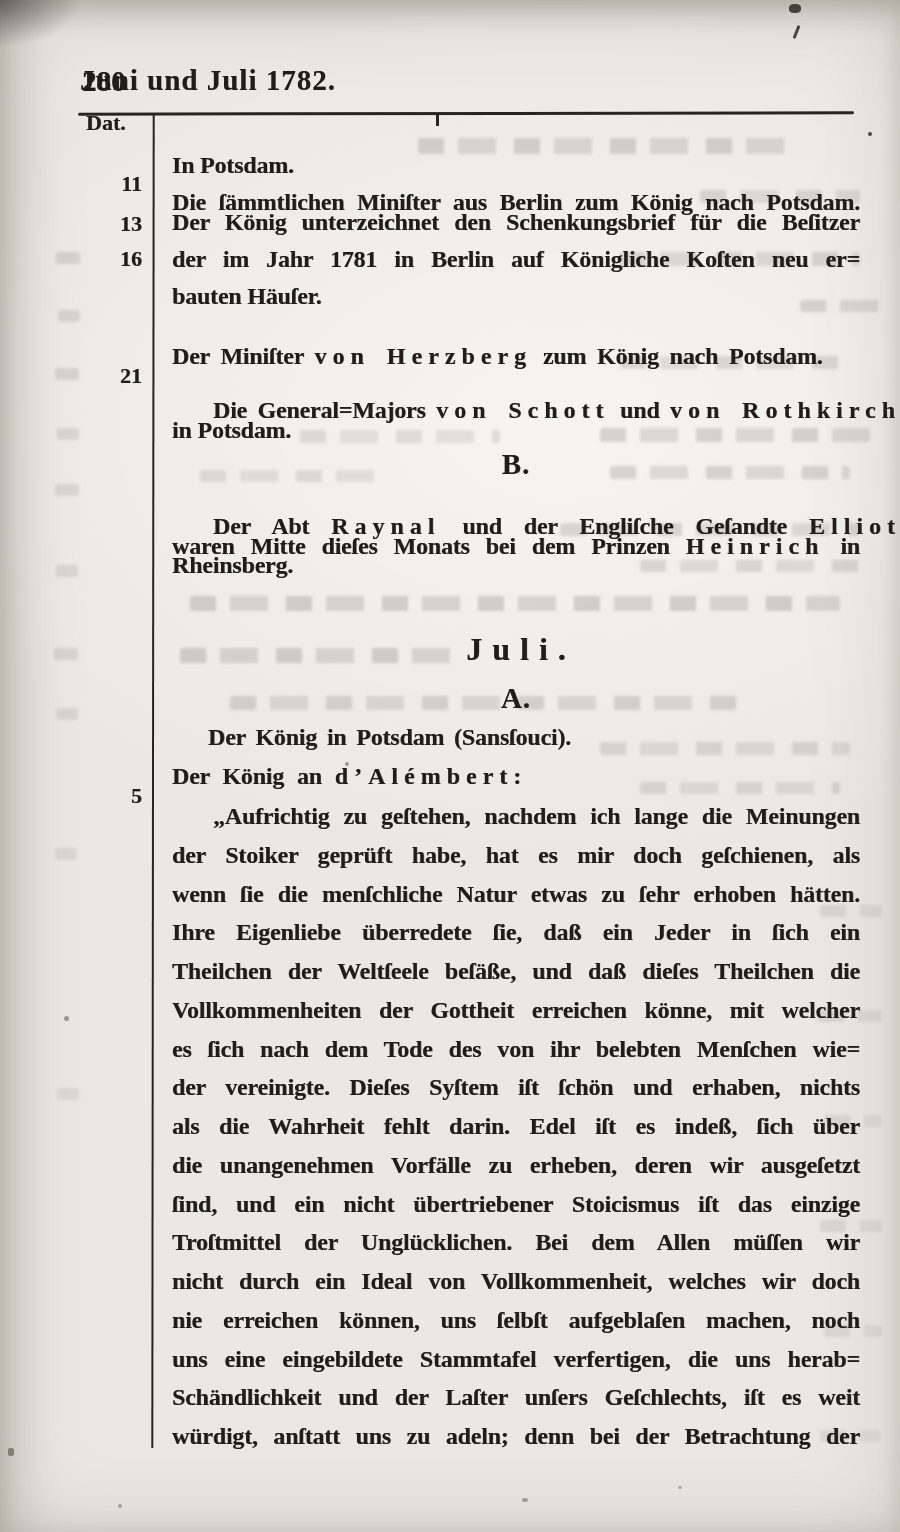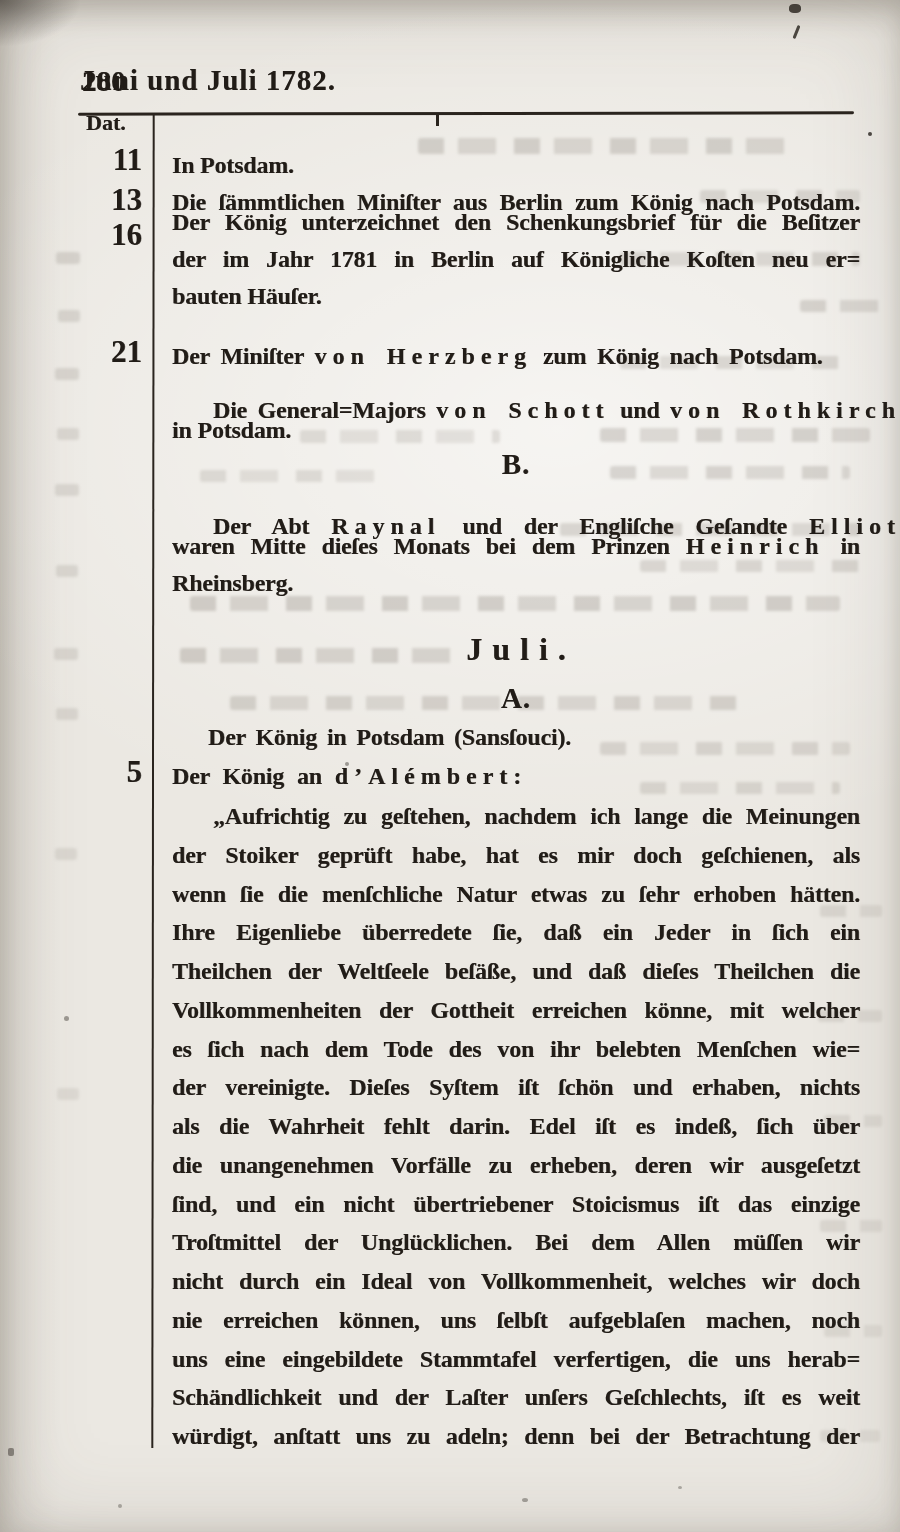--- a/index.html
+++ b/index.html
@@ -22,21 +22,21 @@
   }
   .txt{ text-shadow:.4px .4px .6px rgba(30,24,18,.55); }
   
   .pagenum{position:absolute;left:82px;top:64px;font-size:29px;line-height:34px;}
   .runhead{position:absolute;left:80px;top:63px;width:784px;text-align:left;font-size:29px;line-height:34px;letter-spacing:1px;}
   .hrule{position:absolute;left:78px;top:112px;width:776px;height:2.6px;background:var(--rule);border-radius:2px;transform:rotate(-.1deg);}
   .tick{position:absolute;left:436px;top:114px;width:3px;height:12px;background:var(--rule);}
   .vrule{position:absolute;left:152px;top:115px;width:2.2px;height:1333px;background:var(--rule);transform:rotate(.06deg);}
   .datlabel{position:absolute;left:86px;top:110px;font-size:22px;line-height:26px;}
   
-  .date{position:absolute;left:82px;width:60px;text-align:right;font-size:31px;line-height:32px;}
+  .date{position:absolute;left:82px;width:60px;text-align:right;font-size:22px;line-height:32px;margin-top:24px;}
   
   .line,.block{position:absolute;left:172px;width:688px;font-size:24px;line-height:37px;letter-spacing:-.2px;}
   .just{text-align:justify;text-align-last:justify;}
   .block .ln{text-align:justify;text-align-last:justify;}
   .block .ln.lastln{text-align-last:left;}
   .block.all-just .ln.lastln{text-align-last:justify;}
   .quote .ln{line-height:38.75px;}
   .quote .ln:first-child{padding-left:41px;}
   .indent{padding-left:41px;margin-top:17px;}
   .indent36{padding-left:36px;}
@@ -115,21 +115,21 @@
       <div class="ln lastln">bauten Häuſer.</div>
     </div>
 
   <div class="line txt" style="top:338px;word-spacing:5px"><span>Der Miniſter </span><span class="sperr">von Herzberg</span><span> zum König nach Potsdam.</span></div>
   <div class="line just indent txt" style="top:375px"><span>Die General=Majors </span><span class="sperr">von Schott</span><span> und </span><span class="sperr">von Rothkirch</span></div>
   <div class="line txt" style="top:412px">in Potsdam.</div>
 
   <div class="headB txt" style="top:447px">B.</div>
   <div class="line just indent txt" style="top:491px"><span>Der Abt </span><span class="sperr">Raynal</span><span> und der Engliſche Geſandte </span><span class="sperr">Elliot</span></div>
   <div class="line just txt" style="top:528px"><span>waren Mitte dieſes Monats bei dem Prinzen </span><span class="sperr">Heinrich</span><span> in</span></div>
-  <div class="line txt" style="top:565px">Rheinsberg.</div>
+  <div class="line txt" style="top:547px">Rheinsberg.</div>
 
   <div class="headJuli txt" style="top:630px">Juli.</div>
   <div class="headB txt" style="top:681px">A.</div>
   <div class="line indent36 txt" style="top:719px;word-spacing:4px">Der König in Potsdam (Sansſouci).</div>
 
   <div class="line wsp txt" style="top:758px"><span>Der König an </span><span class="sperr">d’Alémbert</span><span>:</span></div>
 
   <div class="block quote all-just txt" style="top:797px">
       <div class="ln">„Aufrichtig zu geſtehen, nachdem ich lange die Meinungen</div>
       <div class="ln">der Stoiker geprüft habe, hat es mir doch geſchienen, als</div>

